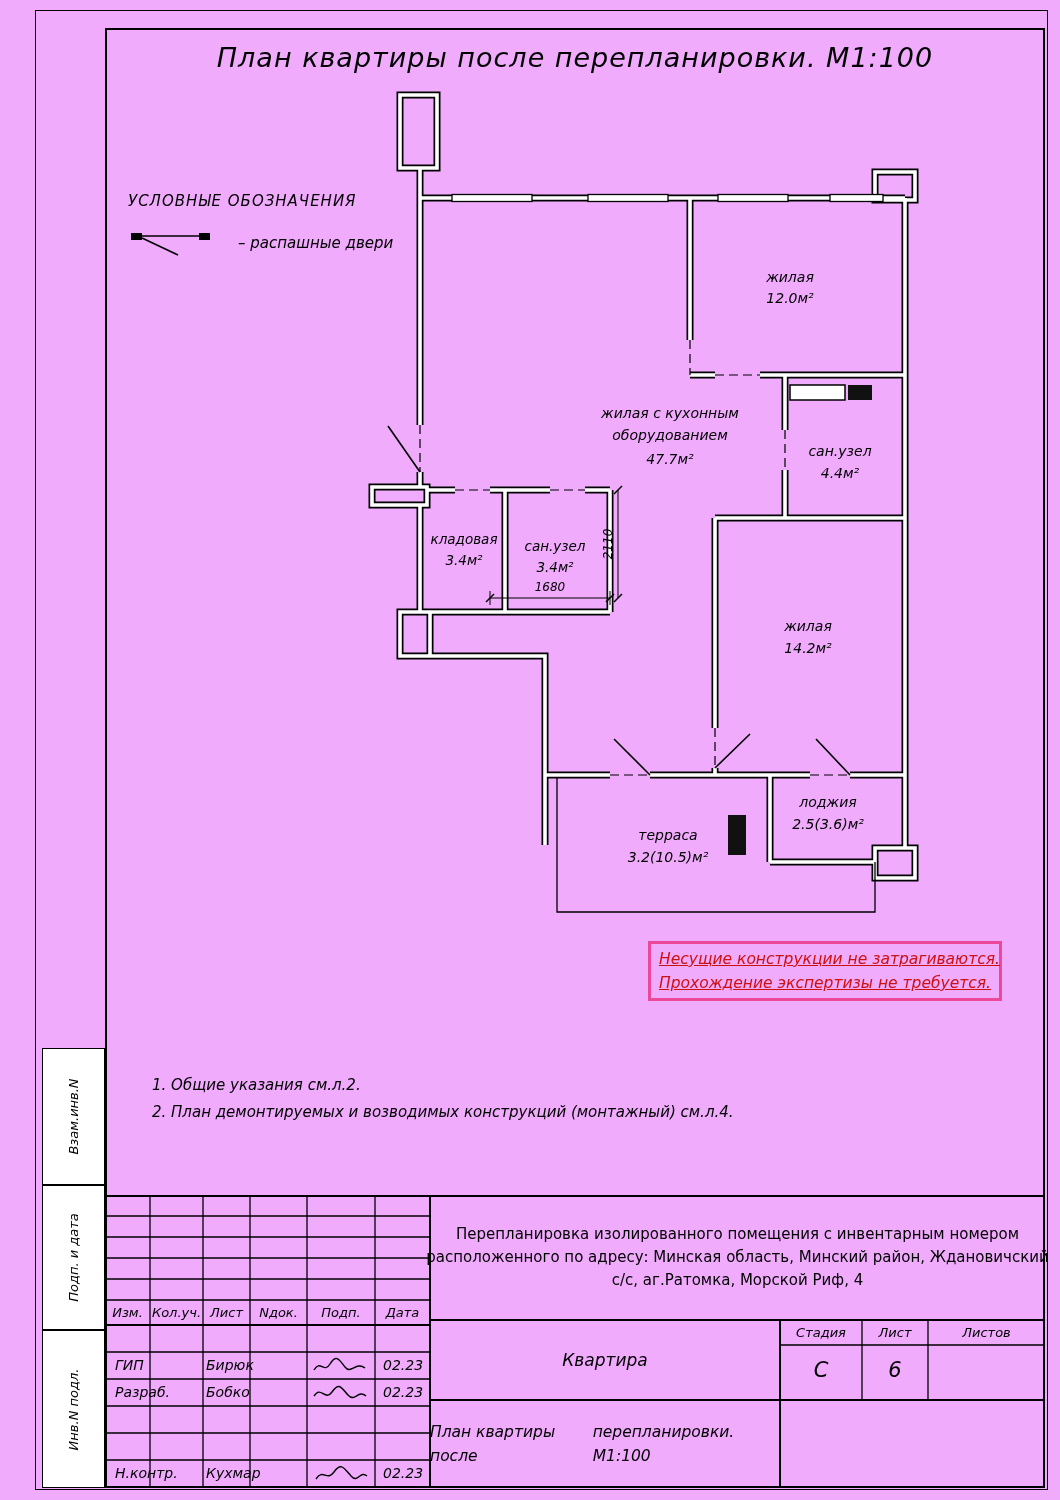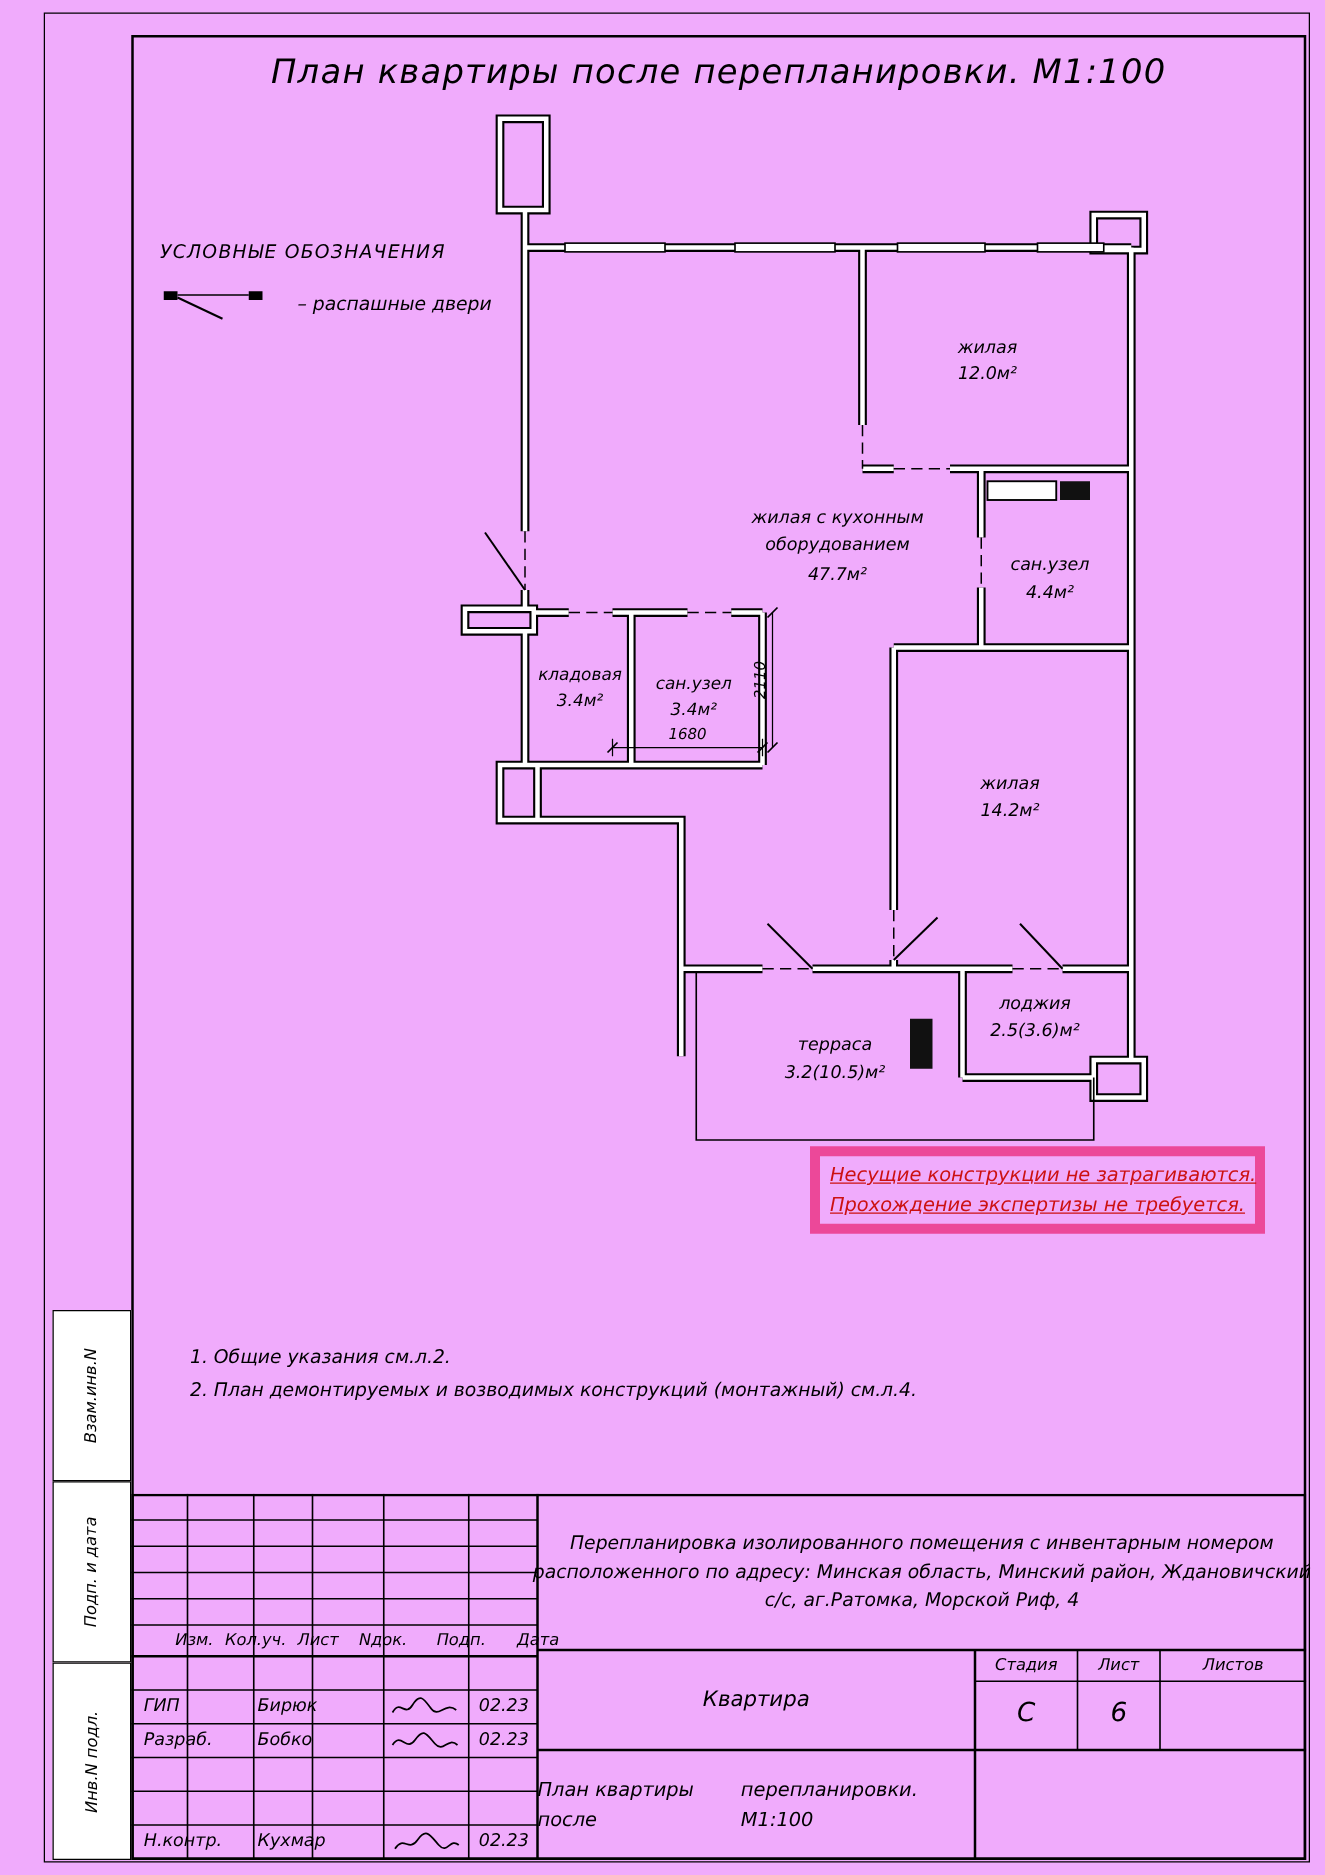--- a/index.html
+++ b/index.html
@@ -8,34 +8,34 @@
   .abs{position:absolute;}
   .outer-border{left:35px;top:10px;width:1013px;height:1480px;border:1px solid #000;box-sizing:border-box;}
   .frame{left:105px;top:28px;width:940px;height:1460px;border:2px solid #000;box-sizing:border-box;}
   .page-title{left:105px;top:42px;width:940px;text-align:center;
               font-style:italic;font-size:27px;letter-spacing:1px;}
   
   .legend-heading{left:128px;top:192px;font-style:italic;font-size:15px;letter-spacing:1px;}
   .legend-item{display:flex;align-items:center;gap:24px;}
   .legend-item .lbl{font-style:italic;font-size:15px;white-space:nowrap;}
   
-  .notice{left:648px;top:917px;width:332px;border:8px solid #ec4899;padding:3px 8px;box-sizing:content-box;}
+  .notice{left:648px;top:941px;width:332px;border:3px solid #ec4899;padding:3px 8px;box-sizing:content-box;}
   .notice div{font-style:italic;font-size:15.5px;color:#cc1111;text-decoration:underline;line-height:24px;white-space:nowrap;}
   
   .notes{left:152px;top:1072px;font-style:italic;font-size:15px;line-height:27px;}
   
   .strip-box{left:42px;width:63px;border:1.5px solid #000;box-sizing:border-box;
              display:flex;align-items:center;justify-content:center;background:#fff;}
   .strip-box span{transform:rotate(-90deg);white-space:nowrap;font-style:italic;font-size:13px;}
-  .tb-header-row{left:105px;top:1301px;width:325px;height:20px;display:flex;padding-left:28px;}
+  .tb-header-row{left:105px;top:1301px;width:325px;height:20px;display:flex;}
   .tb-header-row span{display:block;text-align:center;font-size:13px;font-style:italic;line-height:23px;}
   .tb-row span{position:absolute;font-size:14px;font-style:italic;line-height:27px;white-space:nowrap;}
   .desc{left:434px;top:1197px;width:607px;height:121px;display:flex;flex-direction:column;
         justify-content:center;align-items:center;}
-  .desc div{font-style:italic;font-size:15px;line-height:23px;white-space:nowrap;}
+  .desc div{font-size:15px;line-height:23px;white-space:nowrap;}
   .object-label{left:430px;top:1320px;width:350px;height:80px;display:flex;align-items:center;justify-content:center;
                 font-style:italic;font-size:17px;}
   .stage-hdr span{position:absolute;text-align:center;font-size:13px;font-style:italic;line-height:25px;}
   .stage-val{position:absolute;text-align:center;font-size:21px;font-style:italic;}
   .dwg-name{left:430px;top:1400px;width:350px;height:88px;display:flex;flex-direction:row;
             justify-content:center;align-items:center;}
   .dwg-name div{font-style:italic;font-size:15.5px;line-height:24px;}
   
   .logo{left:782px;top:1402px;width:261px;height:84px;display:flex;align-items:center;justify-content:center;}
   .logo-inner{position:relative;display:flex;align-items:center;gap:2px;padding:6px 14px;}

